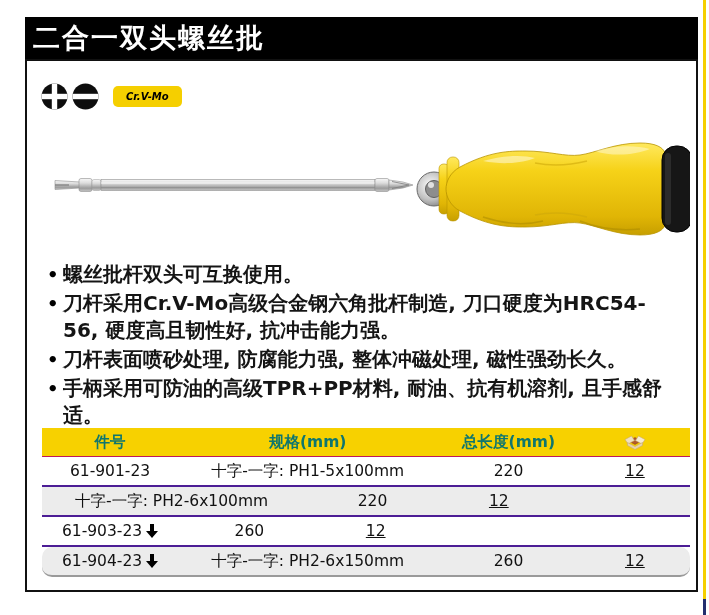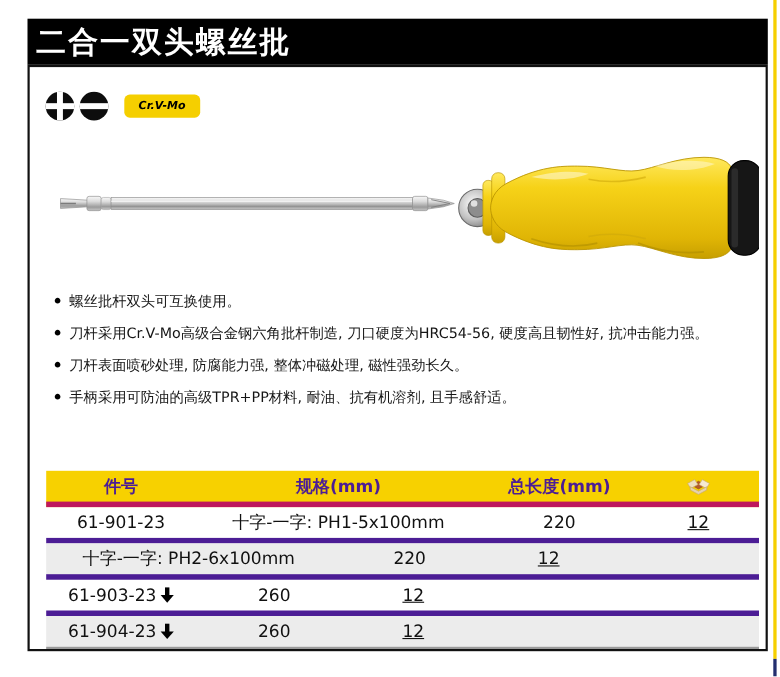--- a/index.html
+++ b/index.html
@@ -25,30 +25,30 @@
   .head-icon{width:27px;height:27px;display:block;}
   .material-badge{margin-left:10px;height:21px;padding:0 13px;border-radius:5px;
                   display:flex;align-items:center;justify-content:center;
                   font-size:10px;font-weight:bold;font-style:italic;color:#000;}
 
   
   .product-art{position:absolute;left:8px;top:70px;width:655px;height:116px;}
 
   
   .features{position:absolute;left:18px;top:200px;width:625px;margin:0;padding:0;list-style:none;}
-  .features li{position:relative;padding-left:18px;font-size:13px;line-height:27px;
-               margin-bottom:2px;color:#151515;}
+  .features li{position:relative;padding-left:18px;font-size:20px;line-height:27px;
+               margin-bottom:2px;color:#151515;font-weight:bold;}
   .features li::before{content:"\2022";position:absolute;left:2px;top:0;font-size:18px;color:#000;}
 
   
   .spec-table{position:absolute;left:15px;top:367px;width:648px;font-size:15.5px;}
   .t-row{display:flex;align-items:center;height:28px;}
-  .t-head{font-weight:bold;color:#4c1d95;border-bottom:5px solid #be185d;}
-  .t-body .t-row{border-bottom:5px solid #4c1d95;}
-  .t-body .t-row:last-child{border-bottom:2px solid #9a9a9a;}
+  .t-head{font-weight:bold;color:#0f766e;border-bottom:1px solid #be185d;}
+  .t-body .t-row{border-bottom:2px solid #4c1d95;}
+  .t-body .t-row:last-child{border-bottom:2px solid #9a9a9a;border-radius:10px;}
   .row-alt{background:#ececec;}
   .c1{width:21%;text-align:center;}
   .c2{width:40%;text-align:center;}
   .c3{width:22%;text-align:center;}
   .c4{width:17%;text-align:center;display:flex;justify-content:center;align-items:center;text-decoration:underline;}
   .c4.num{display:block;}
 
   
   .dn-arrow{display:inline-block;vertical-align:-2px;margin-left:4px;width:12px;height:14px;position:relative;}
   .dn-arrow::before{content:"";position:absolute;left:4px;top:0;width:4px;height:8px;background:#000;}
@@ -204,20 +204,21 @@
           <div class="c3">220</div>
           <div class="c4 num">12</div>
         </div>
         <div class="t-row">
           <div class="c1"><span>61-903-23</span><span class="dn-arrow"></span></div>
           <div class="c3">260</div>
           <div class="c4 num">12</div>
         </div>
         <div class="t-row row-alt">
           <div class="c1"><span>61-904-23</span><span class="dn-arrow"></span></div>
+          <div class="c2">十字-一字: PH2-6x150mm</div>
           <div class="c3">260</div>
           <div class="c4 num">12</div>
         </div>
       </div>
     </div>
 
   </div>
 </div>
 
 </body></html>

